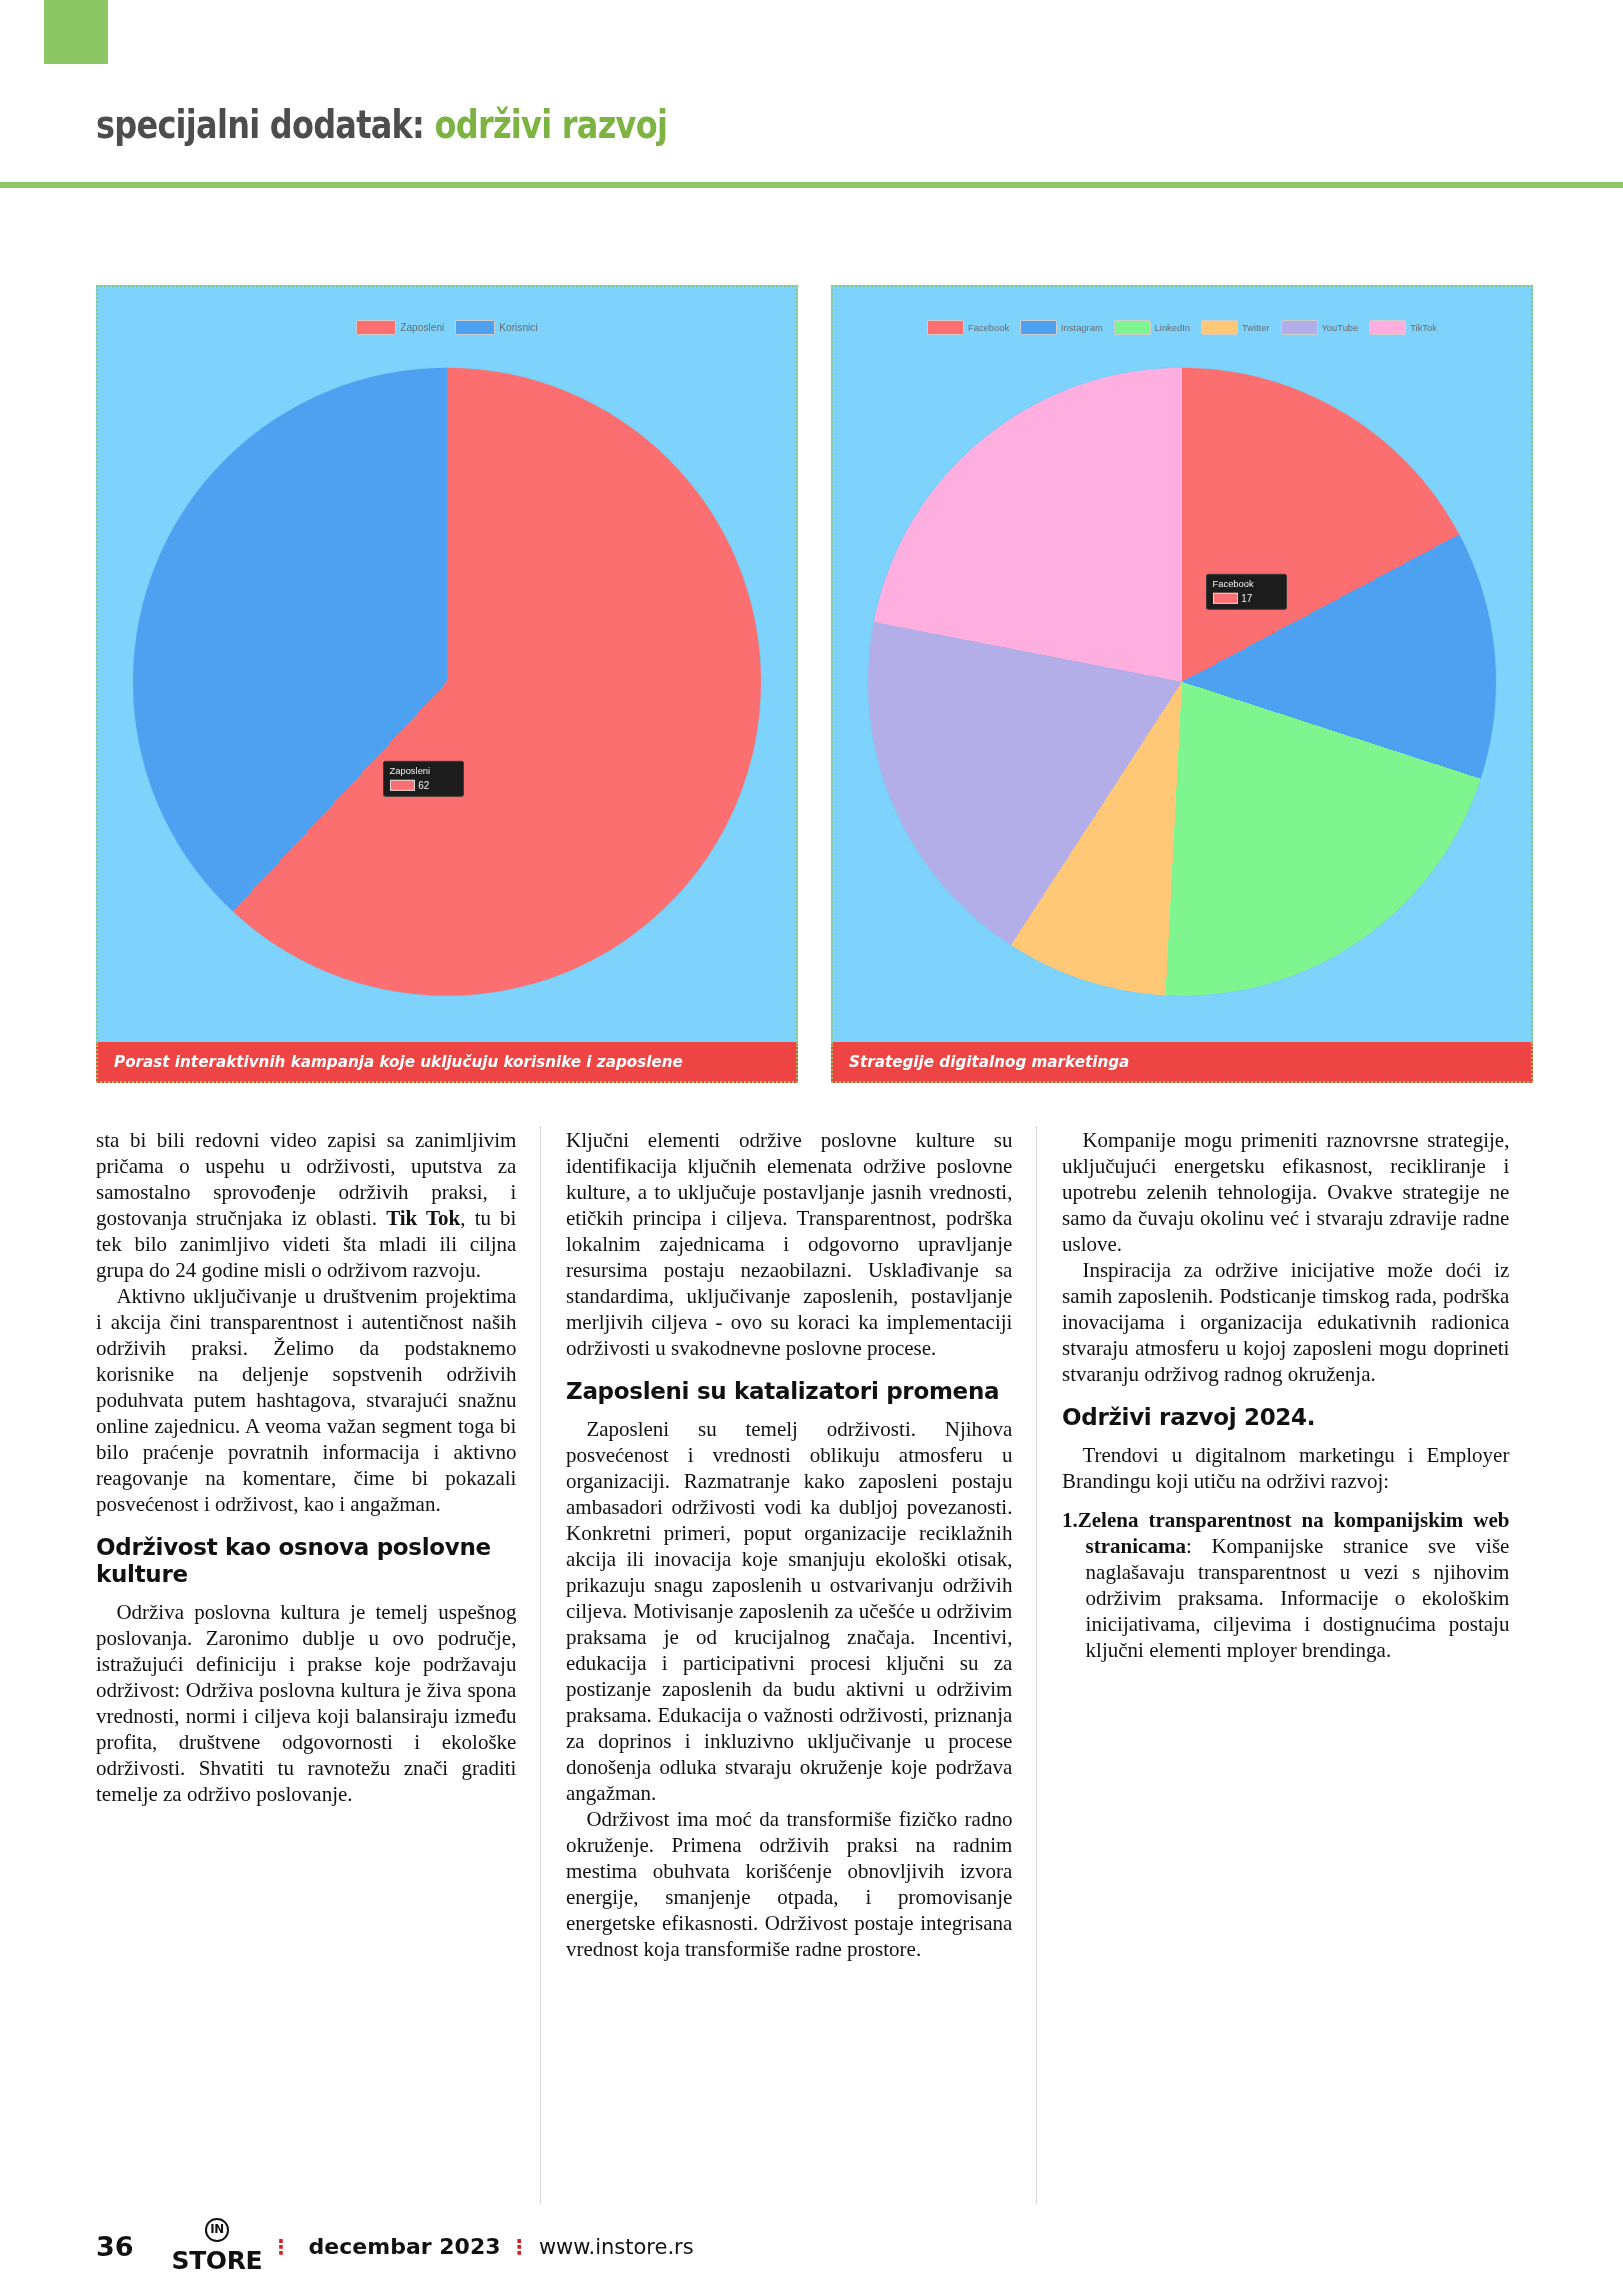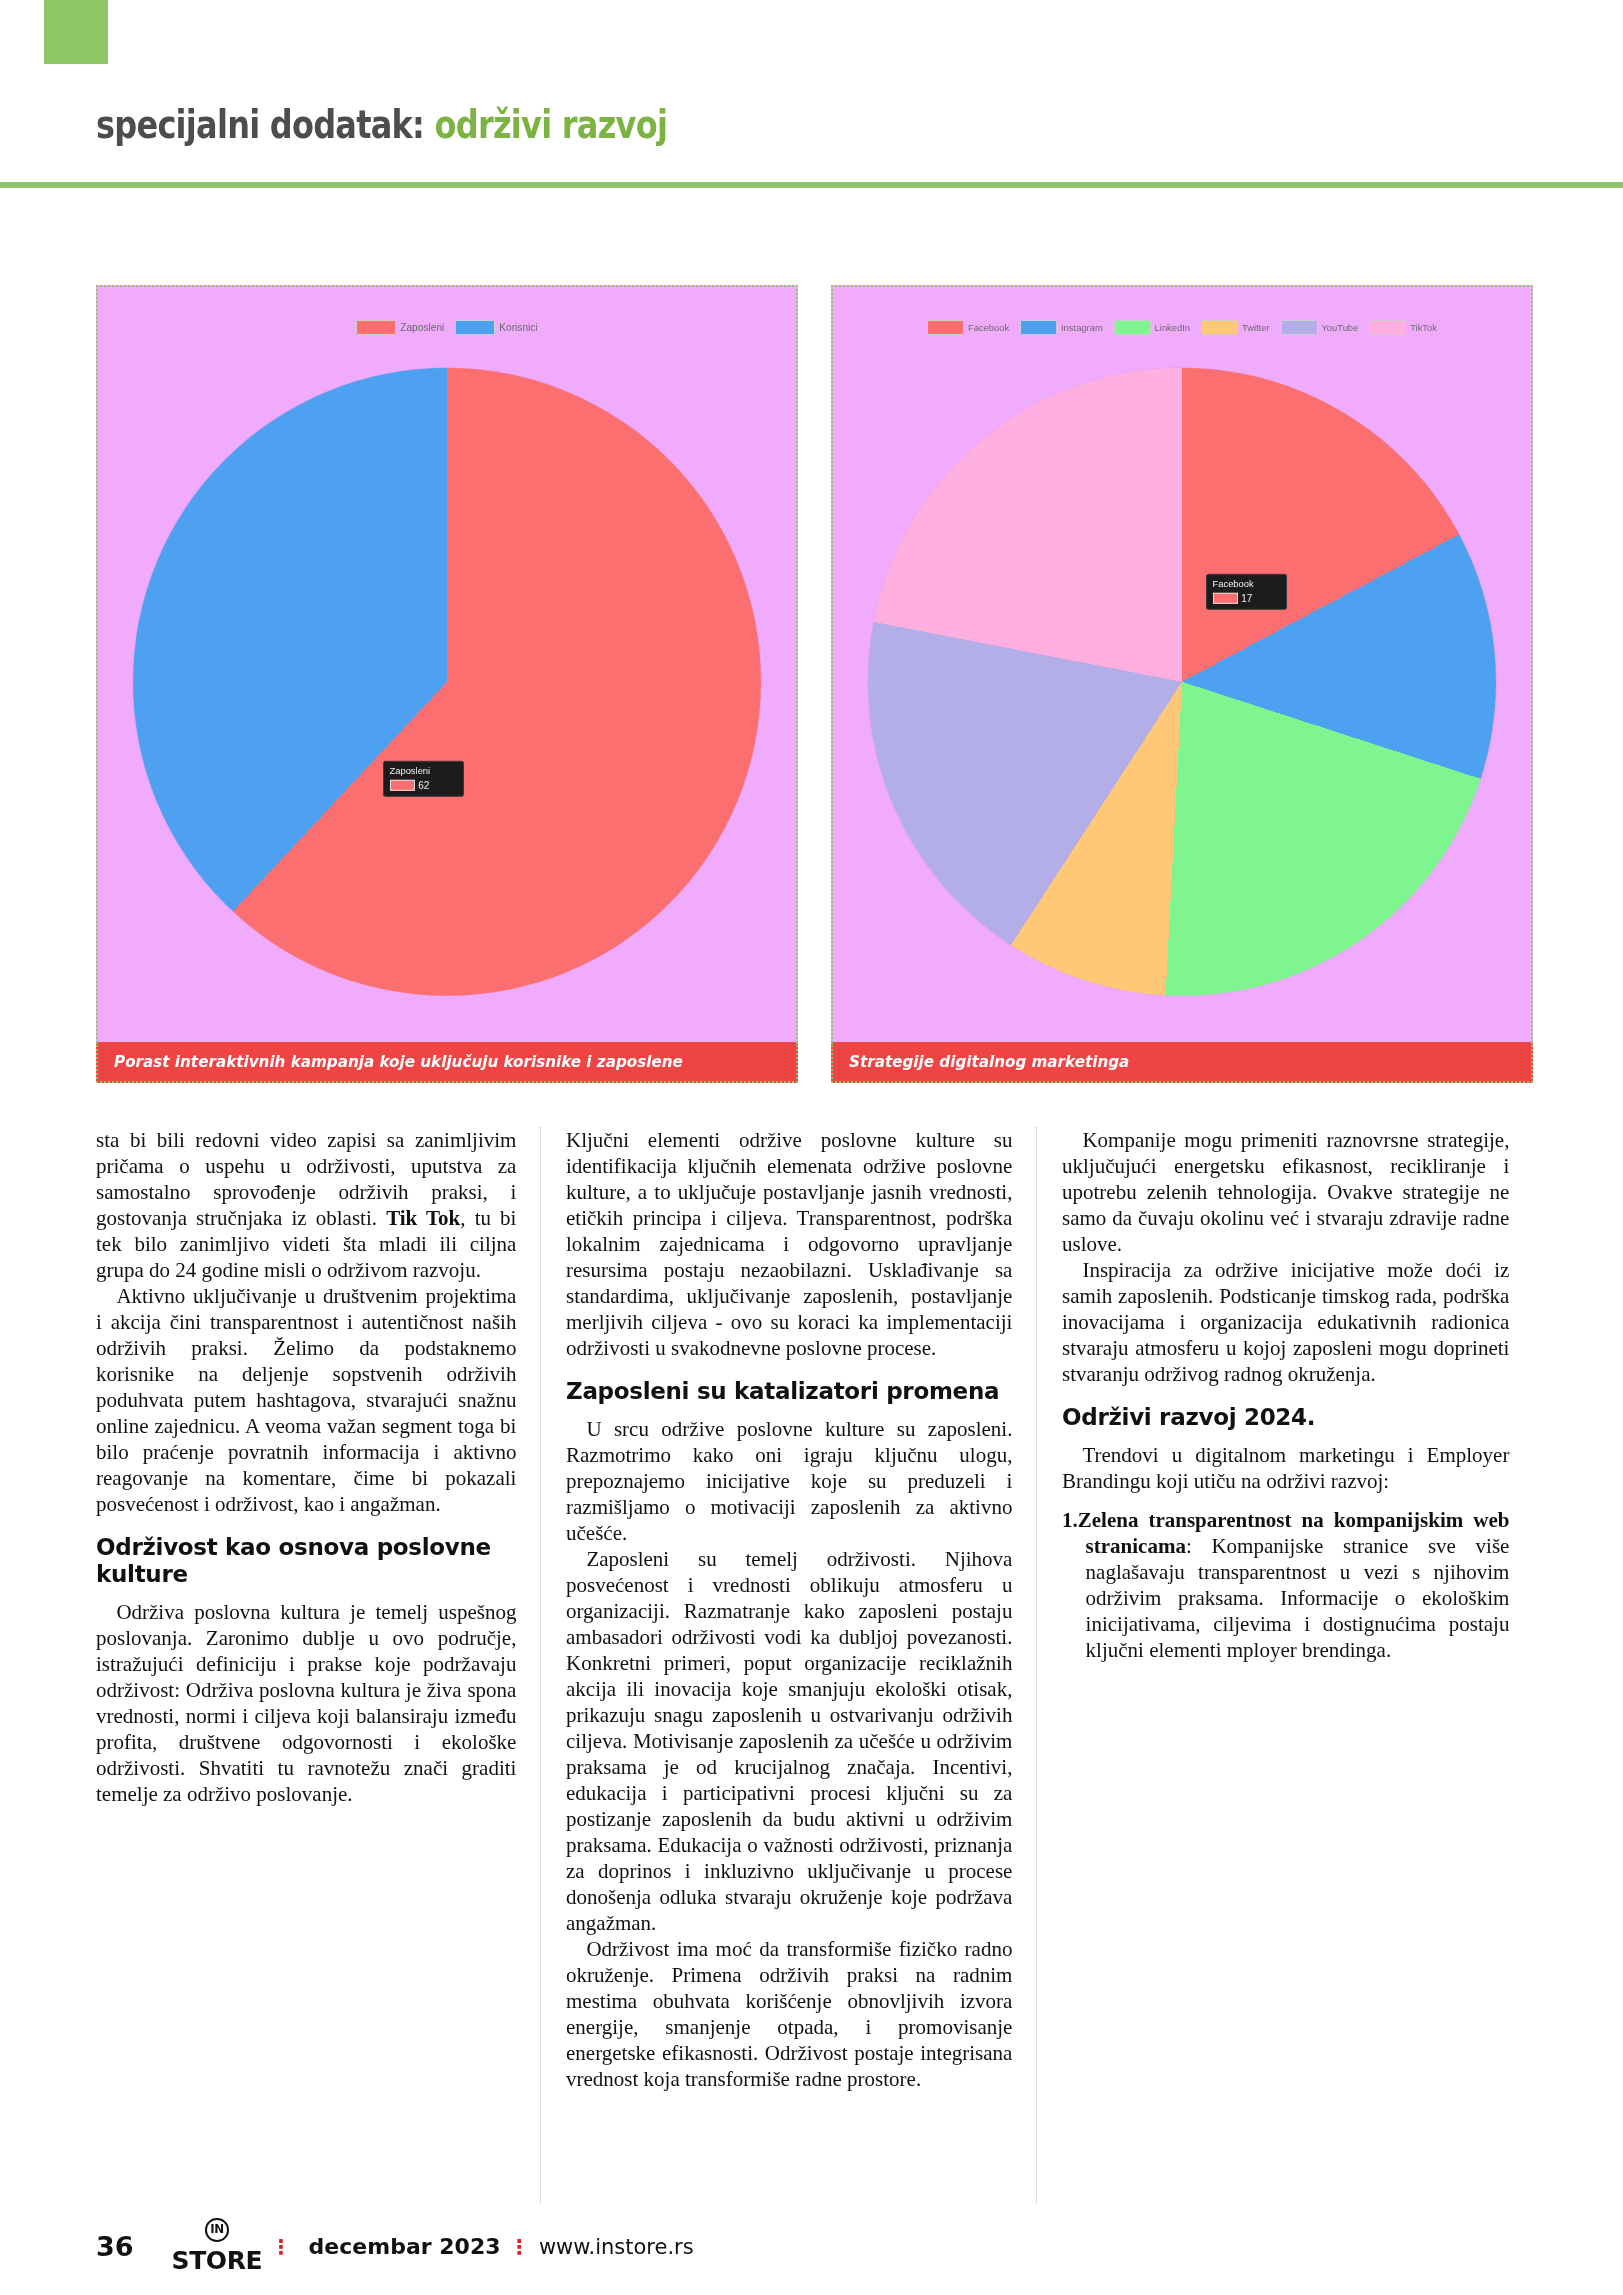--- a/index.html
+++ b/index.html
@@ -32,21 +32,21 @@
     position:absolute;left:0;top:182px;width:1623px;height:5.5px;background:#8cc665;
   }
 
   
   .charts{
     position:absolute;left:96px;top:285px;width:1437px;height:785px;
     display:flex;gap:33px;
   }
   .chart-box{
     position:relative;
-    background:#f0abfc;
+    background:#7dd3fc;
     border:2.4px dotted #8cc665;
     box-sizing:border-box;
     overflow:hidden;
   }
   .chart-box.c1{width:702px;height:774px;}
   .chart-box.c2{width:702px;height:774px;}
 
   .legend{
     position:absolute;top:33px;left:0;width:100%;
     display:flex;justify-content:center;align-items:center;gap:11px;
@@ -299,21 +299,20 @@
   <div class="col">
     <p class="body noind"><span>sta bi bili redovni video zapisi sa zanimljivim pričama o uspehu u održivosti, uputstva za samostalno sprovođenje održivih praksi, i gostovanja stručnjaka iz oblasti. </span><b>Tik Tok</b><span>, tu bi tek bilo zanimljivo videti šta mladi ili ciljna grupa do 24 godine misli o održivom razvoju.</span></p>
     <p class="body">Aktivno uključivanje u društvenim projektima i akcija čini transparentnost i autentičnost naših održivih praksi. Želimo da podstaknemo korisnike na deljenje sopstvenih održivih poduhvata putem hashtagova, stvarajući snažnu online zajednicu. A veoma važan segment toga bi bilo praćenje povratnih informacija i aktivno reagovanje na komentare, čime bi pokazali posvećenost i održivost, kao i angažman.</p>
     <h3 class="sub">Održivost kao osnova poslovne kulture</h3>
     <p class="body">Održiva poslovna kultura je temelj uspešnog poslovanja. Zaronimo dublje u ovo područje, istražujući definiciju i prakse koje podržavaju održivost: Održiva poslovna kultura je živa spona vrednosti, normi i ciljeva koji balansiraju između profita, društvene odgovornosti i ekološke održivosti. Shvatiti tu ravnotežu znači graditi temelje za održivo poslovanje.</p>
   </div>
 
   <div class="col">
     <p class="body noind">Ključni elementi održive poslovne kulture su identifikacija ključnih elemenata održive poslovne kulture, a to uključuje postavljanje jasnih vrednosti, etičkih principa i ciljeva. Transparentnost, podrška lokalnim zajednicama i odgovorno upravljanje resursima postaju nezaobilazni. Usklađivanje sa standardima, uključivanje zaposlenih, postavljanje merljivih ciljeva - ovo su koraci ka implementaciji održivosti u svakodnevne poslovne procese.</p>
     <h3 class="sub">Zaposleni su katalizatori promena</h3>
-    <p class="body">U srcu održive poslovne kulture su zaposleni. Razmotrimo kako oni igraju ključnu ulogu, prepoznajemo inicijative koje su preduzeli i razmišljamo o motivaciji zaposlenih za aktivno učešće.</p>
     <p class="body">Zaposleni su temelj održivosti. Njihova posvećenost i vrednosti oblikuju atmosferu u organizaciji. Razmatranje kako zaposleni postaju ambasadori održivosti vodi ka dubljoj povezanosti. Konkretni primeri, poput organizacije reciklažnih akcija ili inovacija koje smanjuju ekološki otisak, prikazuju snagu zaposlenih u ostvarivanju održivih ciljeva. Motivisanje zaposlenih za učešće u održivim praksama je od krucijalnog značaja. Incentivi, edukacija i participativni procesi ključni su za postizanje zaposlenih da budu aktivni u održivim praksama. Edukacija o važnosti održivosti, priznanja za doprinos i inkluzivno uključivanje u procese donošenja odluka stvaraju okruženje koje podržava angažman.</p>
     <p class="body">Održivost ima moć da transformiše fizičko radno okruženje. Primena održivih praksi na radnim mestima obuhvata korišćenje obnovljivih izvora energije, smanjenje otpada, i promovisanje energetske efikasnosti. Održivost postaje integrisana vrednost koja transformiše radne prostore.</p>
   </div>
 
   <div class="col">
     <p class="body">Kompanije mogu primeniti raznovrsne strategije, uključujući energetsku efikasnost, recikliranje i upotrebu zelenih tehnologija. Ovakve strategije ne samo da čuvaju okolinu već i stvaraju zdravije radne uslove.</p>
     <p class="body">Inspiracija za održive inicijative može doći iz samih zaposlenih. Podsticanje timskog rada, podrška inovacijama i organizacija edukativnih radionica stvaraju atmosferu u kojoj zaposleni mogu doprineti stvaranju održivog radnog okruženja.</p>
     <h3 class="sub">Održivi razvoj 2024.</h3>
     <p class="body">Trendovi u digitalnom marketingu i Employer Brandingu koji utiču na održivi razvoj:</p>
     <div class="numitem"><b>1.</b><b>Zelena transparentnost na kompanijskim web stranicama</b><span>: Kompanijske stranice sve više naglašavaju transparentnost u vezi s njihovim održivim praksama. Informacije o ekološkim inicijativama, ciljevima i dostignućima postaju ključni elementi mployer brendinga.</span></div>

